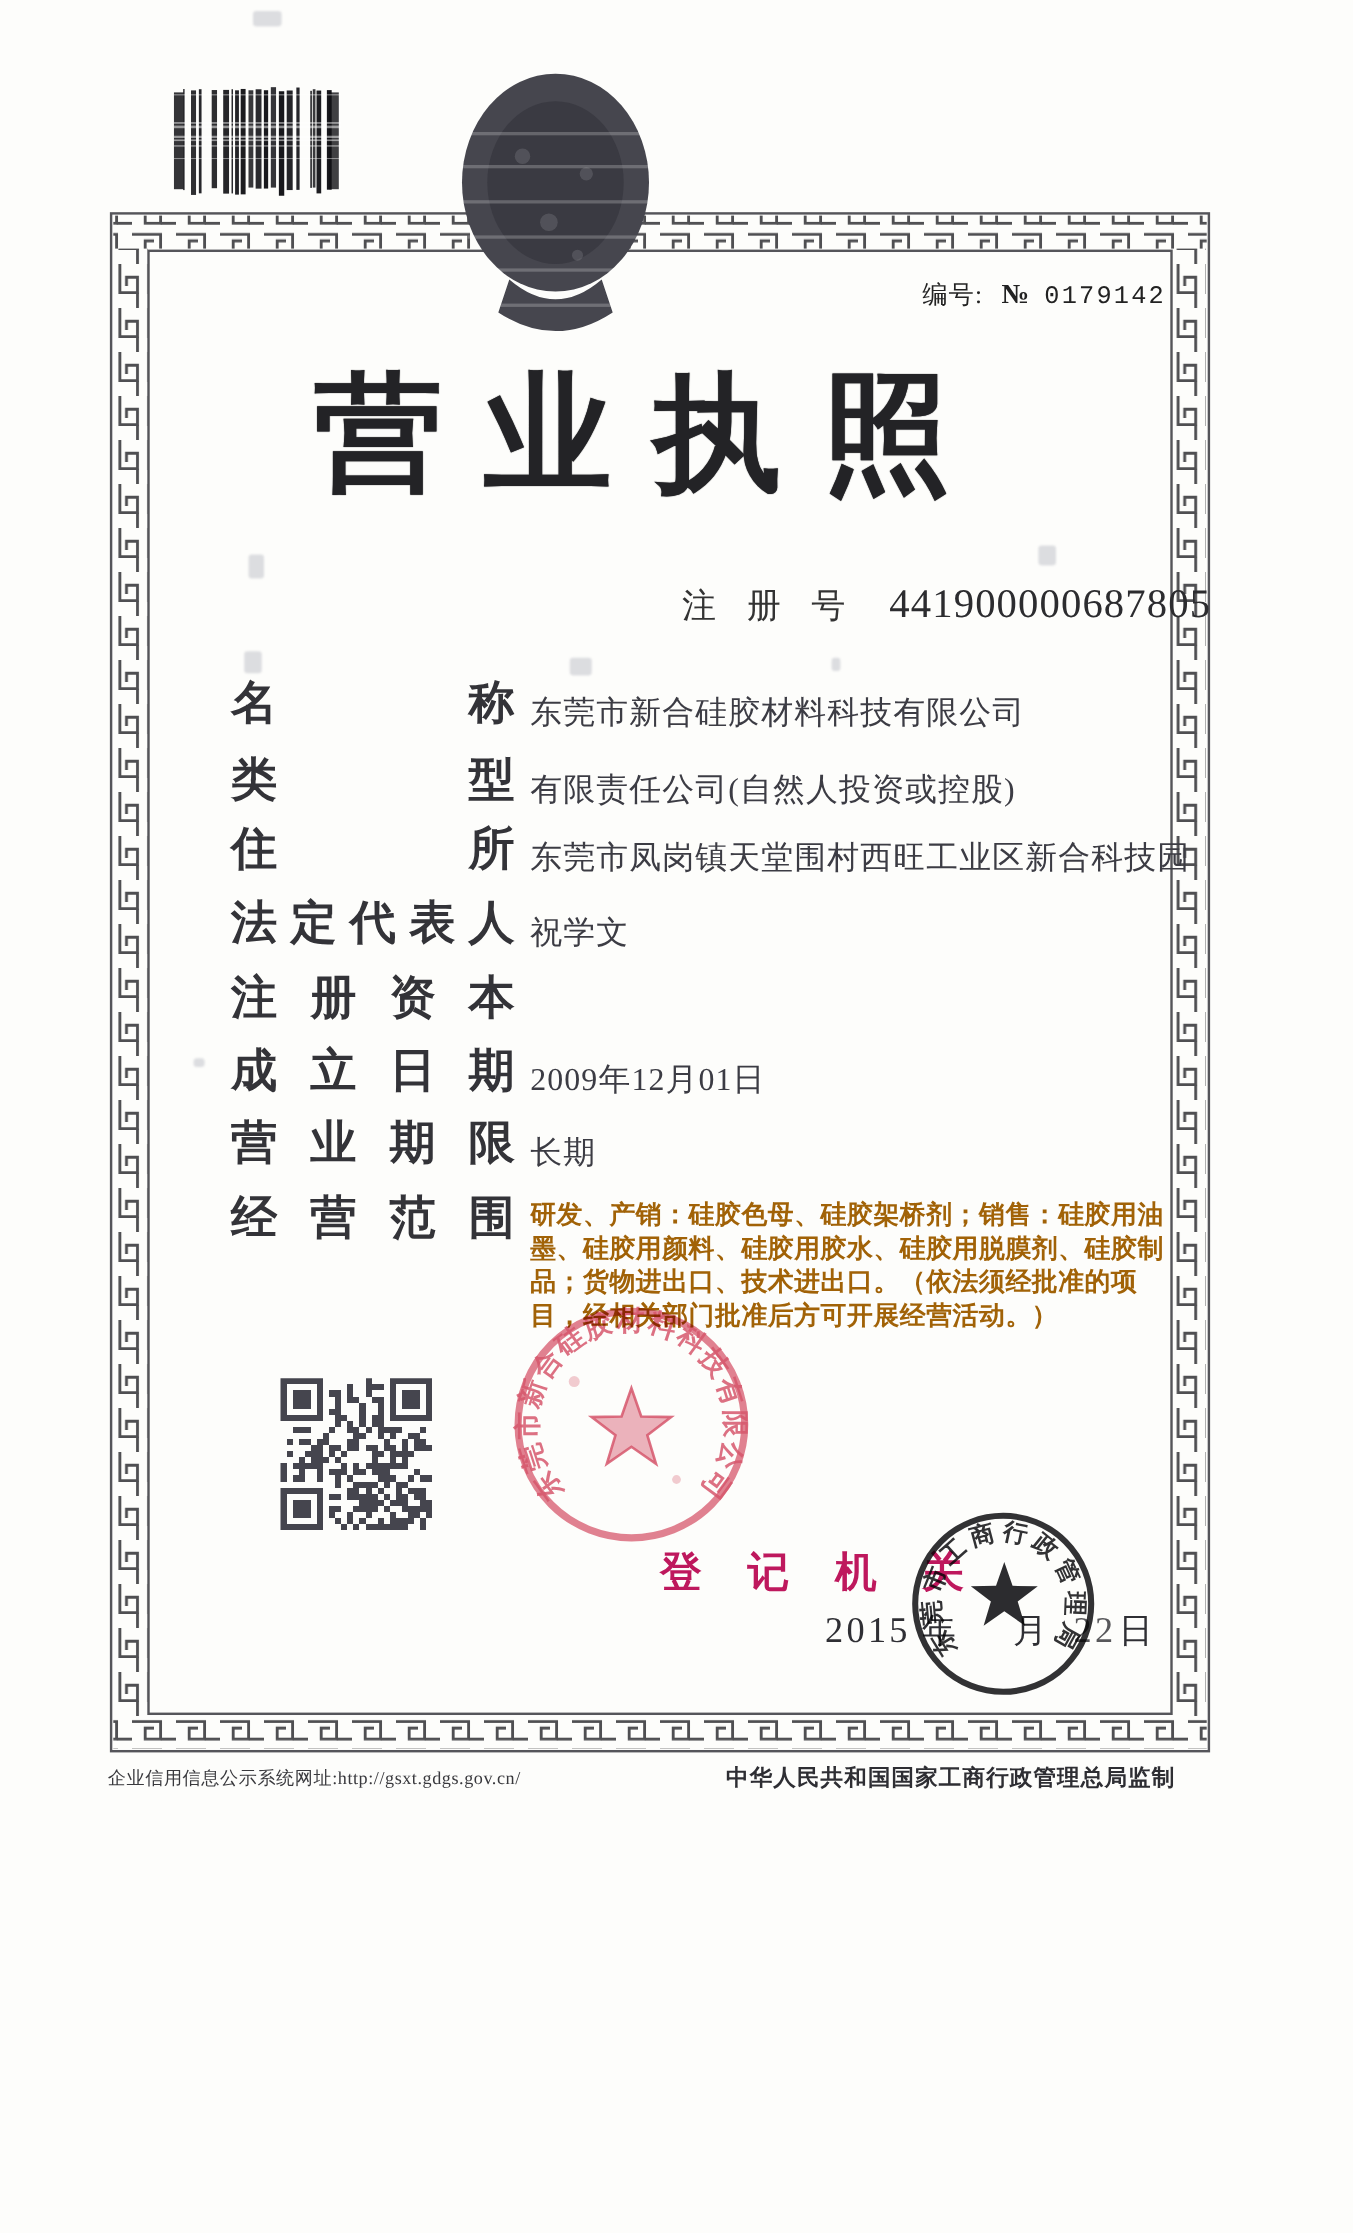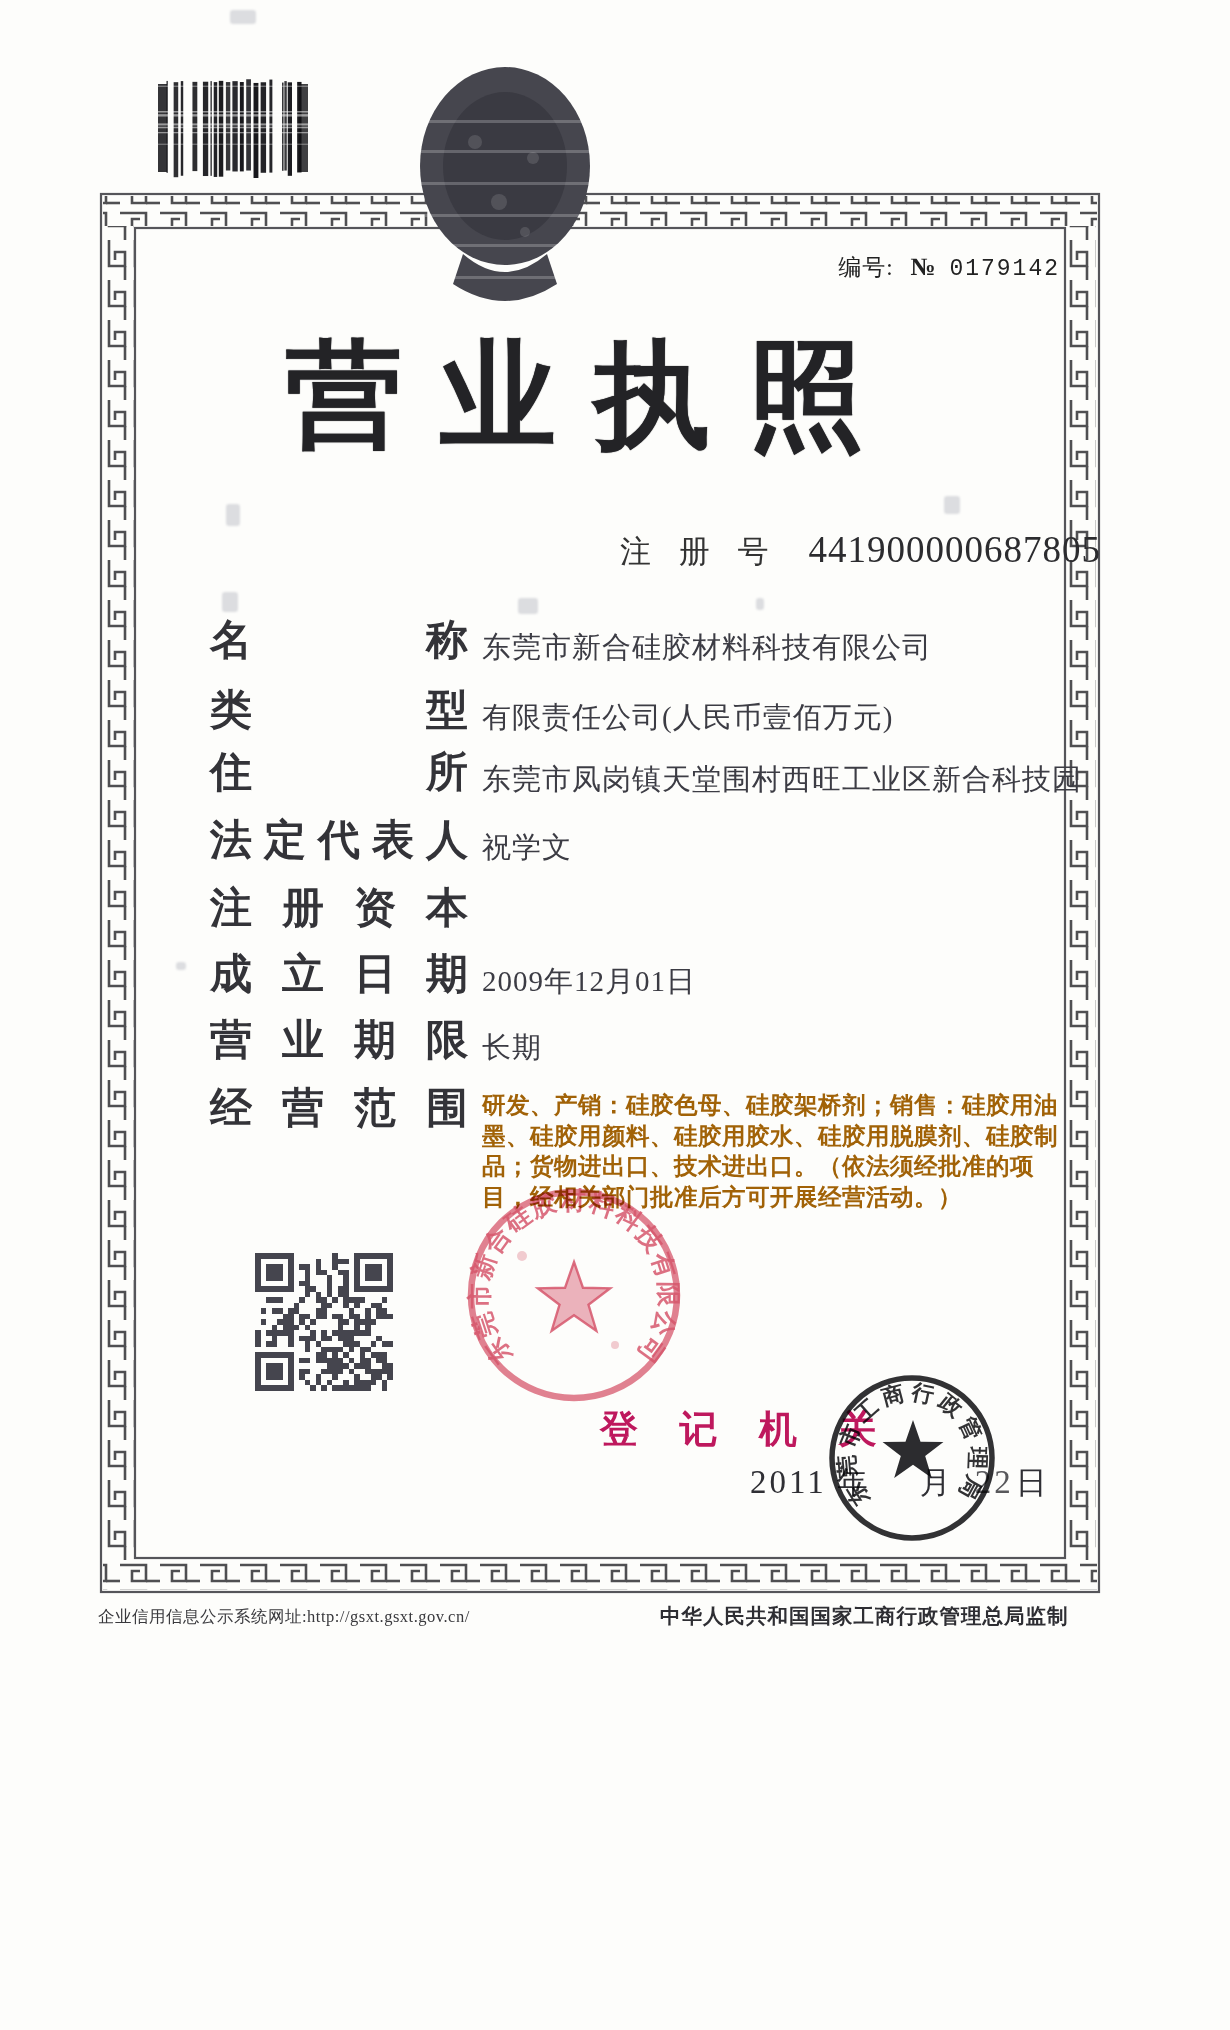--- a/index.html
+++ b/index.html
@@ -155,21 +155,21 @@
         <span>名</span>
         <span>称</span>
       </div>
     <div class="field-value">东莞市新合硅胶材料科技有限公司</div>
   </div>
   <div class="row" style="top:688px">
     <div class="field-label justify-chars">
         <span>类</span>
         <span>型</span>
       </div>
-    <div class="field-value">有限责任公司(人民币壹佰万元)</div>
+    <div class="field-value">有限责任公司(自然人投资或控股)</div>
   </div>
   <div class="row" style="top:750px">
     <div class="field-label justify-chars">
         <span>住</span>
         <span>所</span>
       </div>
     <div class="field-value">东莞市凤岗镇天堂围村西旺工业区新合科技园</div>
   </div>
   <div class="row" style="top:818px">
     <div class="field-label justify-chars">
@@ -434,21 +434,21 @@
       <rect x="19" y="1" width="5" height="5" fill="#fdfdfb"></rect>
       <rect x="20" y="2" width="3" height="3" fill="#45454e"></rect>
       <rect x="0" y="18" width="7" height="7" fill="#45454e"></rect>
       <rect x="1" y="19" width="5" height="5" fill="#fdfdfb"></rect>
       <rect x="2" y="20" width="3" height="3" fill="#45454e"></rect>
     </svg>
 
   <div class="regauth">登 记 机 关</div>
 
   <div class="dateline">
-    <span class="dnum">2011</span><span class="u-year">年</span><span class="u-month">月</span><span class="dnum d-day">22</span><span class="u-day">日</span>
+    <span class="dnum">2015</span><span class="u-year">年</span><span class="u-month">月</span><span class="dnum d-day">22</span><span class="u-day">日</span>
   </div>
 
   <svg class="seals-layer" width="1230" height="2030" viewBox="0 0 1230 2030">
     <defs>
       <path id="cs-arc" d="M513.2,1355.8 A86,86 0 1 1 634.8,1355.8" fill="none"></path>
       <path id="as-arc" d="M871,1499 A58,58 0 1 1 953,1499" fill="none"></path>
       <path id="star" d="M0,-40 L9.4,-12.94 L38.04,-12.36 L15.22,4.94 L23.51,32.36 L0,16 L-23.51,32.36 L-15.22,4.94 L-38.04,-12.36 L-9.4,-12.94 Z"></path>
     </defs>
     <g>
       <circle cx="574" cy="1295" r="103" fill="none" stroke="#d8586e" stroke-width="6.5" stroke-opacity="0.75"></circle>
@@ -461,21 +461,21 @@
     </g>
     <g>
       <circle cx="912" cy="1458" r="80" fill="none" stroke="#212124" stroke-width="5.5" stroke-opacity="0.92"></circle>
       <use href="#star" transform="translate(913,1452) scale(0.8)" fill="#212124" fill-opacity="0.95"></use>
       <text class="seal-text" style="font-size:22px;letter-spacing:5px" fill="#212124" fill-opacity="0.92">
         <textPath href="#as-arc">东莞市工商行政管理局</textPath>
       </text>
     </g>
   </svg>
 
-  <div class="footer-left">企业信用信息公示系统网址:http://gsxt.gsxt.gov.cn/</div>
+  <div class="footer-left">企业信用信息公示系统网址:http://gsxt.gdgs.gov.cn/</div>
   <div class="footer-right">中华人民共和国国家工商行政管理总局监制</div>
 
   <div class="artifact" style="left:230px;top:10px;width:26px;height:14px"></div>
   <div class="artifact" style="left:226px;top:504px;width:14px;height:22px"></div>
   <div class="artifact" style="left:944px;top:496px;width:16px;height:18px"></div>
   <div class="artifact" style="left:222px;top:592px;width:16px;height:20px"></div>
   <div class="artifact" style="left:518px;top:598px;width:20px;height:16px"></div>
   <div class="artifact" style="left:756px;top:598px;width:8px;height:12px"></div>
   <div class="artifact" style="left:176px;top:962px;width:10px;height:8px"></div>
 

